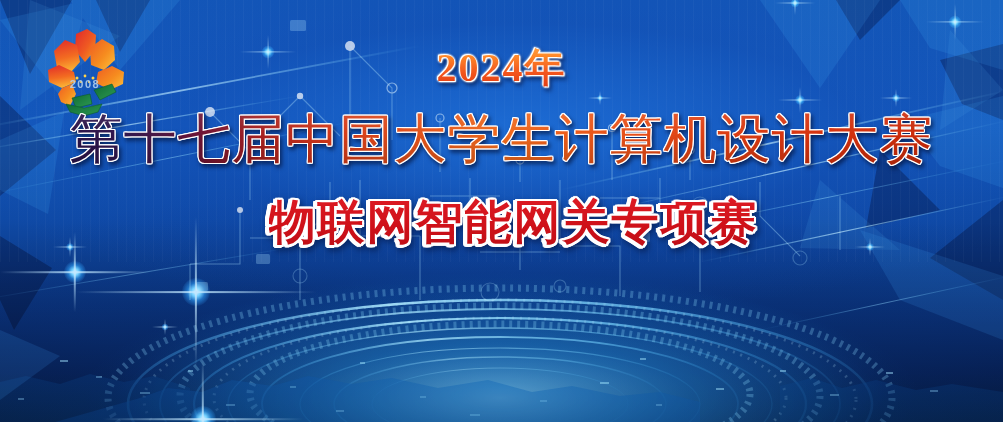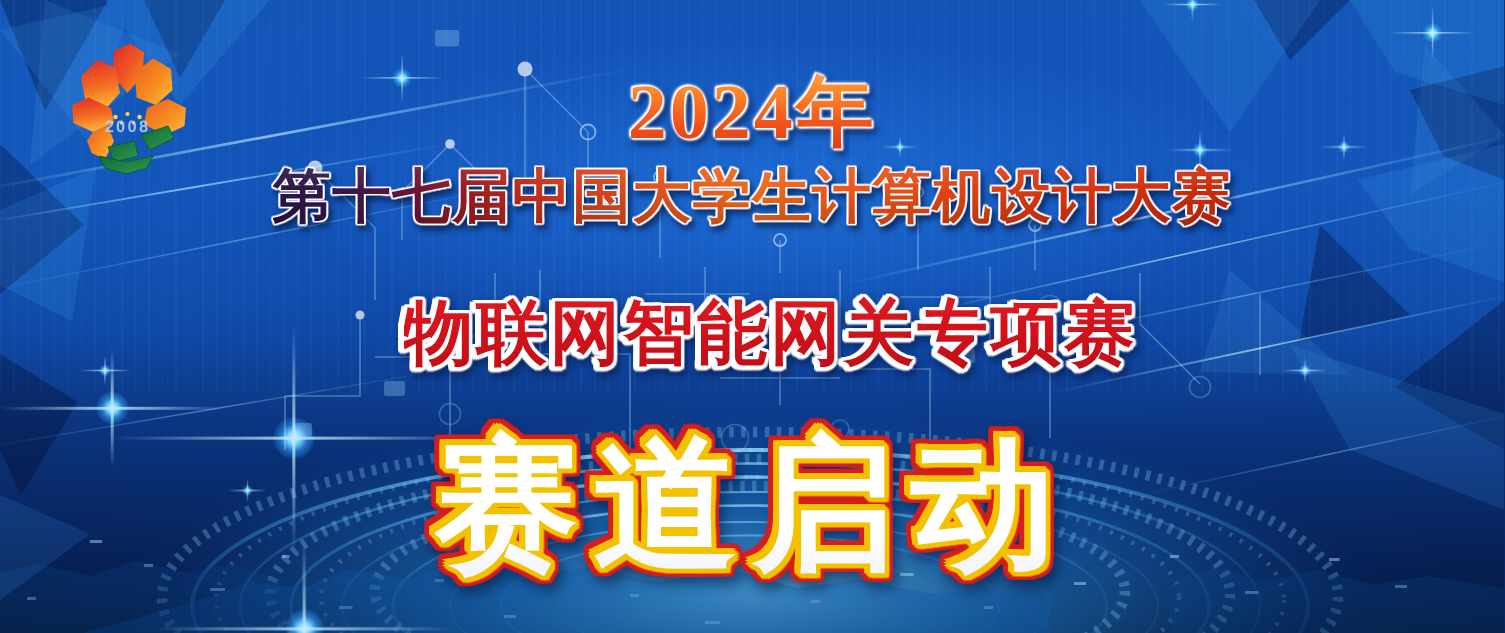--- a/index.html
+++ b/index.html
@@ -54,36 +54,36 @@
   #logo { position:absolute; left:32px; top:18px; width:106px; height:112px; }
 
   
   #titles { position:absolute; left:0; top:0; width:100%; height:100%; }
 
   .line { position:absolute; width:100%; text-align:center; white-space:nowrap; }
 
   
   #line-year {
     top:40px;
-    font-size:52px; font-weight:bold; letter-spacing:2px;
+    font-size:40px; font-weight:bold; letter-spacing:2px;
     font-family:"Liberation Serif", serif;
   }
   #line-year .fill {
     background:linear-gradient(180deg,#ffb062 0%,#ff8a2a 28%,#f2541c 60%,#d8300f 100%);
     -webkit-background-clip:text; background-clip:text; color:transparent;
     -webkit-text-stroke:0px;
     filter:drop-shadow(0 0 1px #ffffff) drop-shadow(1px 1px 0 #ffffff)
            drop-shadow(-1px -1px 0 #ffffff) drop-shadow(2px 3px 2px rgba(0,10,50,.55));
     display:inline-block;
   }
 
   
   #line-main {
     top:104px;
-    font-size:39px; font-weight:bold; letter-spacing:1px;
+    font-size:53px; font-weight:normal; letter-spacing:1px;
   }
   #line-main .fill {
     display:inline-block;
     background:
       linear-gradient(180deg, rgba(255,255,255,.14) 0%, rgba(255,255,255,0) 42%, rgba(0,0,0,.22) 100%),
       linear-gradient(95deg,
         #2a1348 0%, #33184f 7%,
         #6b1436 15%, #a6201f 22%,
         #d2381a 30%, #e2521c 40%,
         #ef6a1d 50%, #e9541a 62%,
@@ -450,19 +450,16 @@
     </div>
 
     <div class="line" id="line-main">
       <span class="fill">第十七届中国大学生计算机设计大赛</span>
     </div>
 
     <div class="line" id="line-sub">
       <span class="fill">物联网智能网关专项赛</span>
     </div>
 
-    <div class="line" id="line-hero">
-      <span class="fill">赛道启动</span>
-    </div>
 
   </div>
 
 </div>
 
 </body></html>

